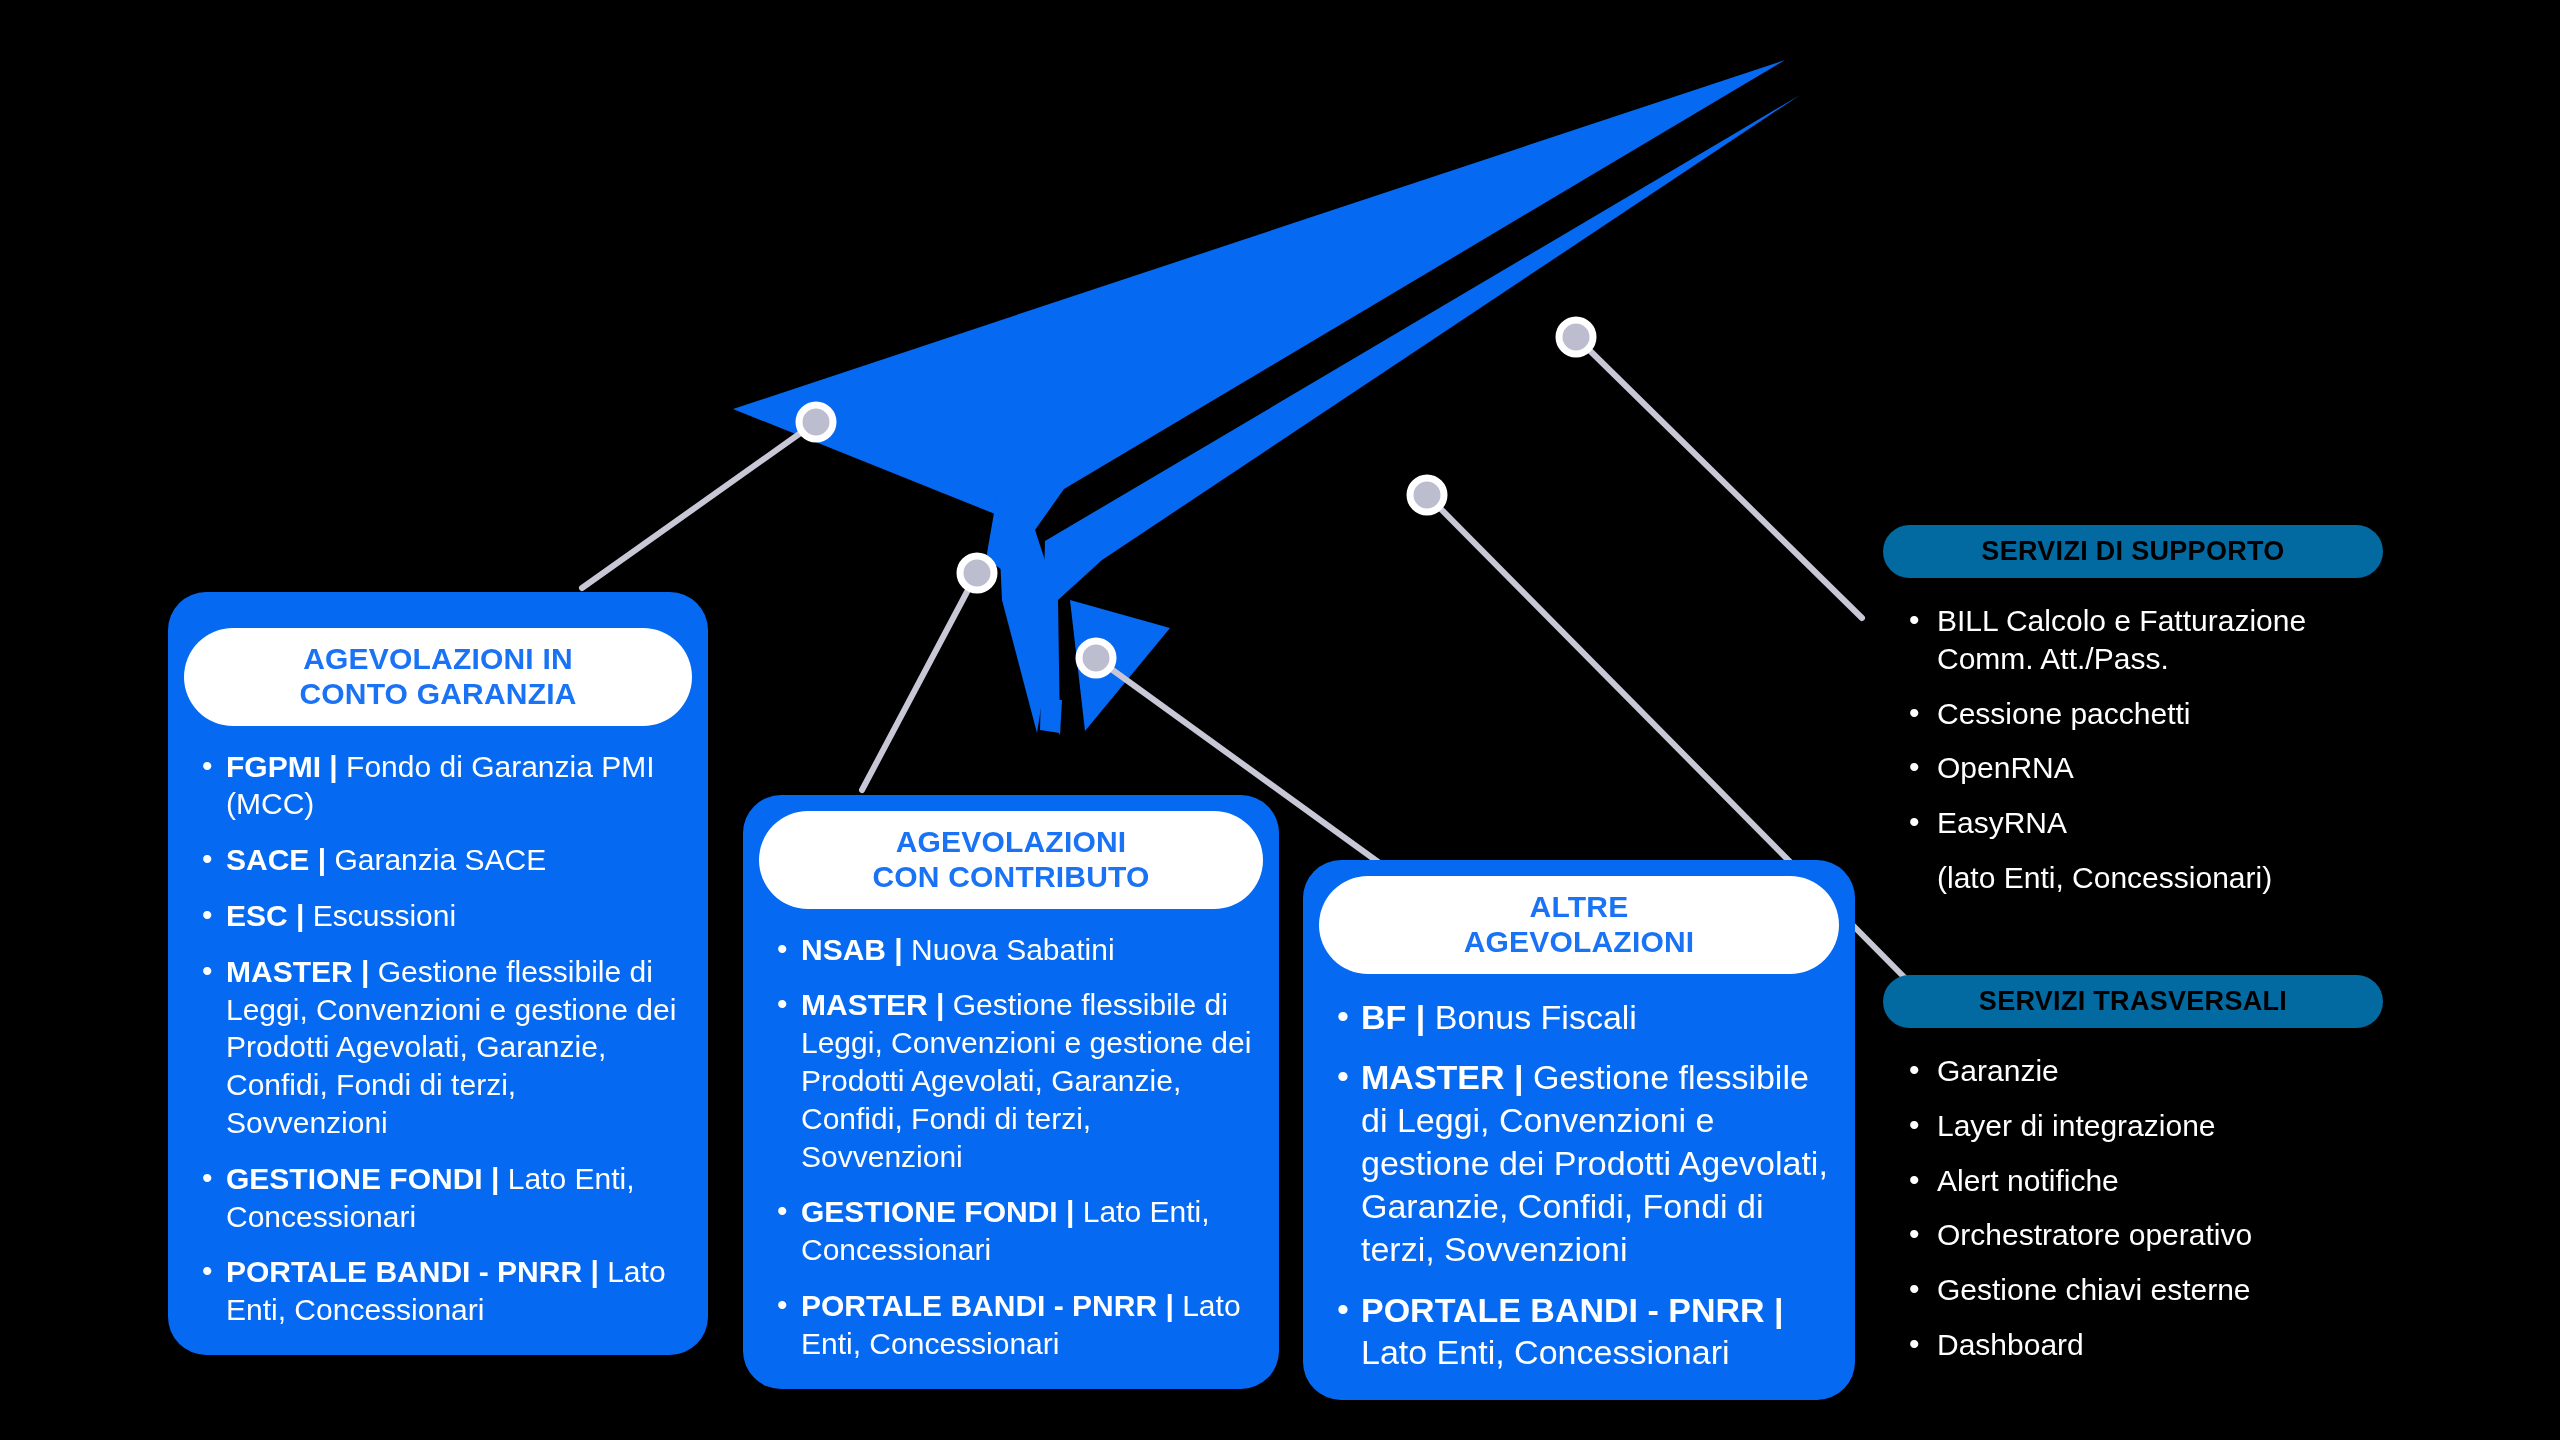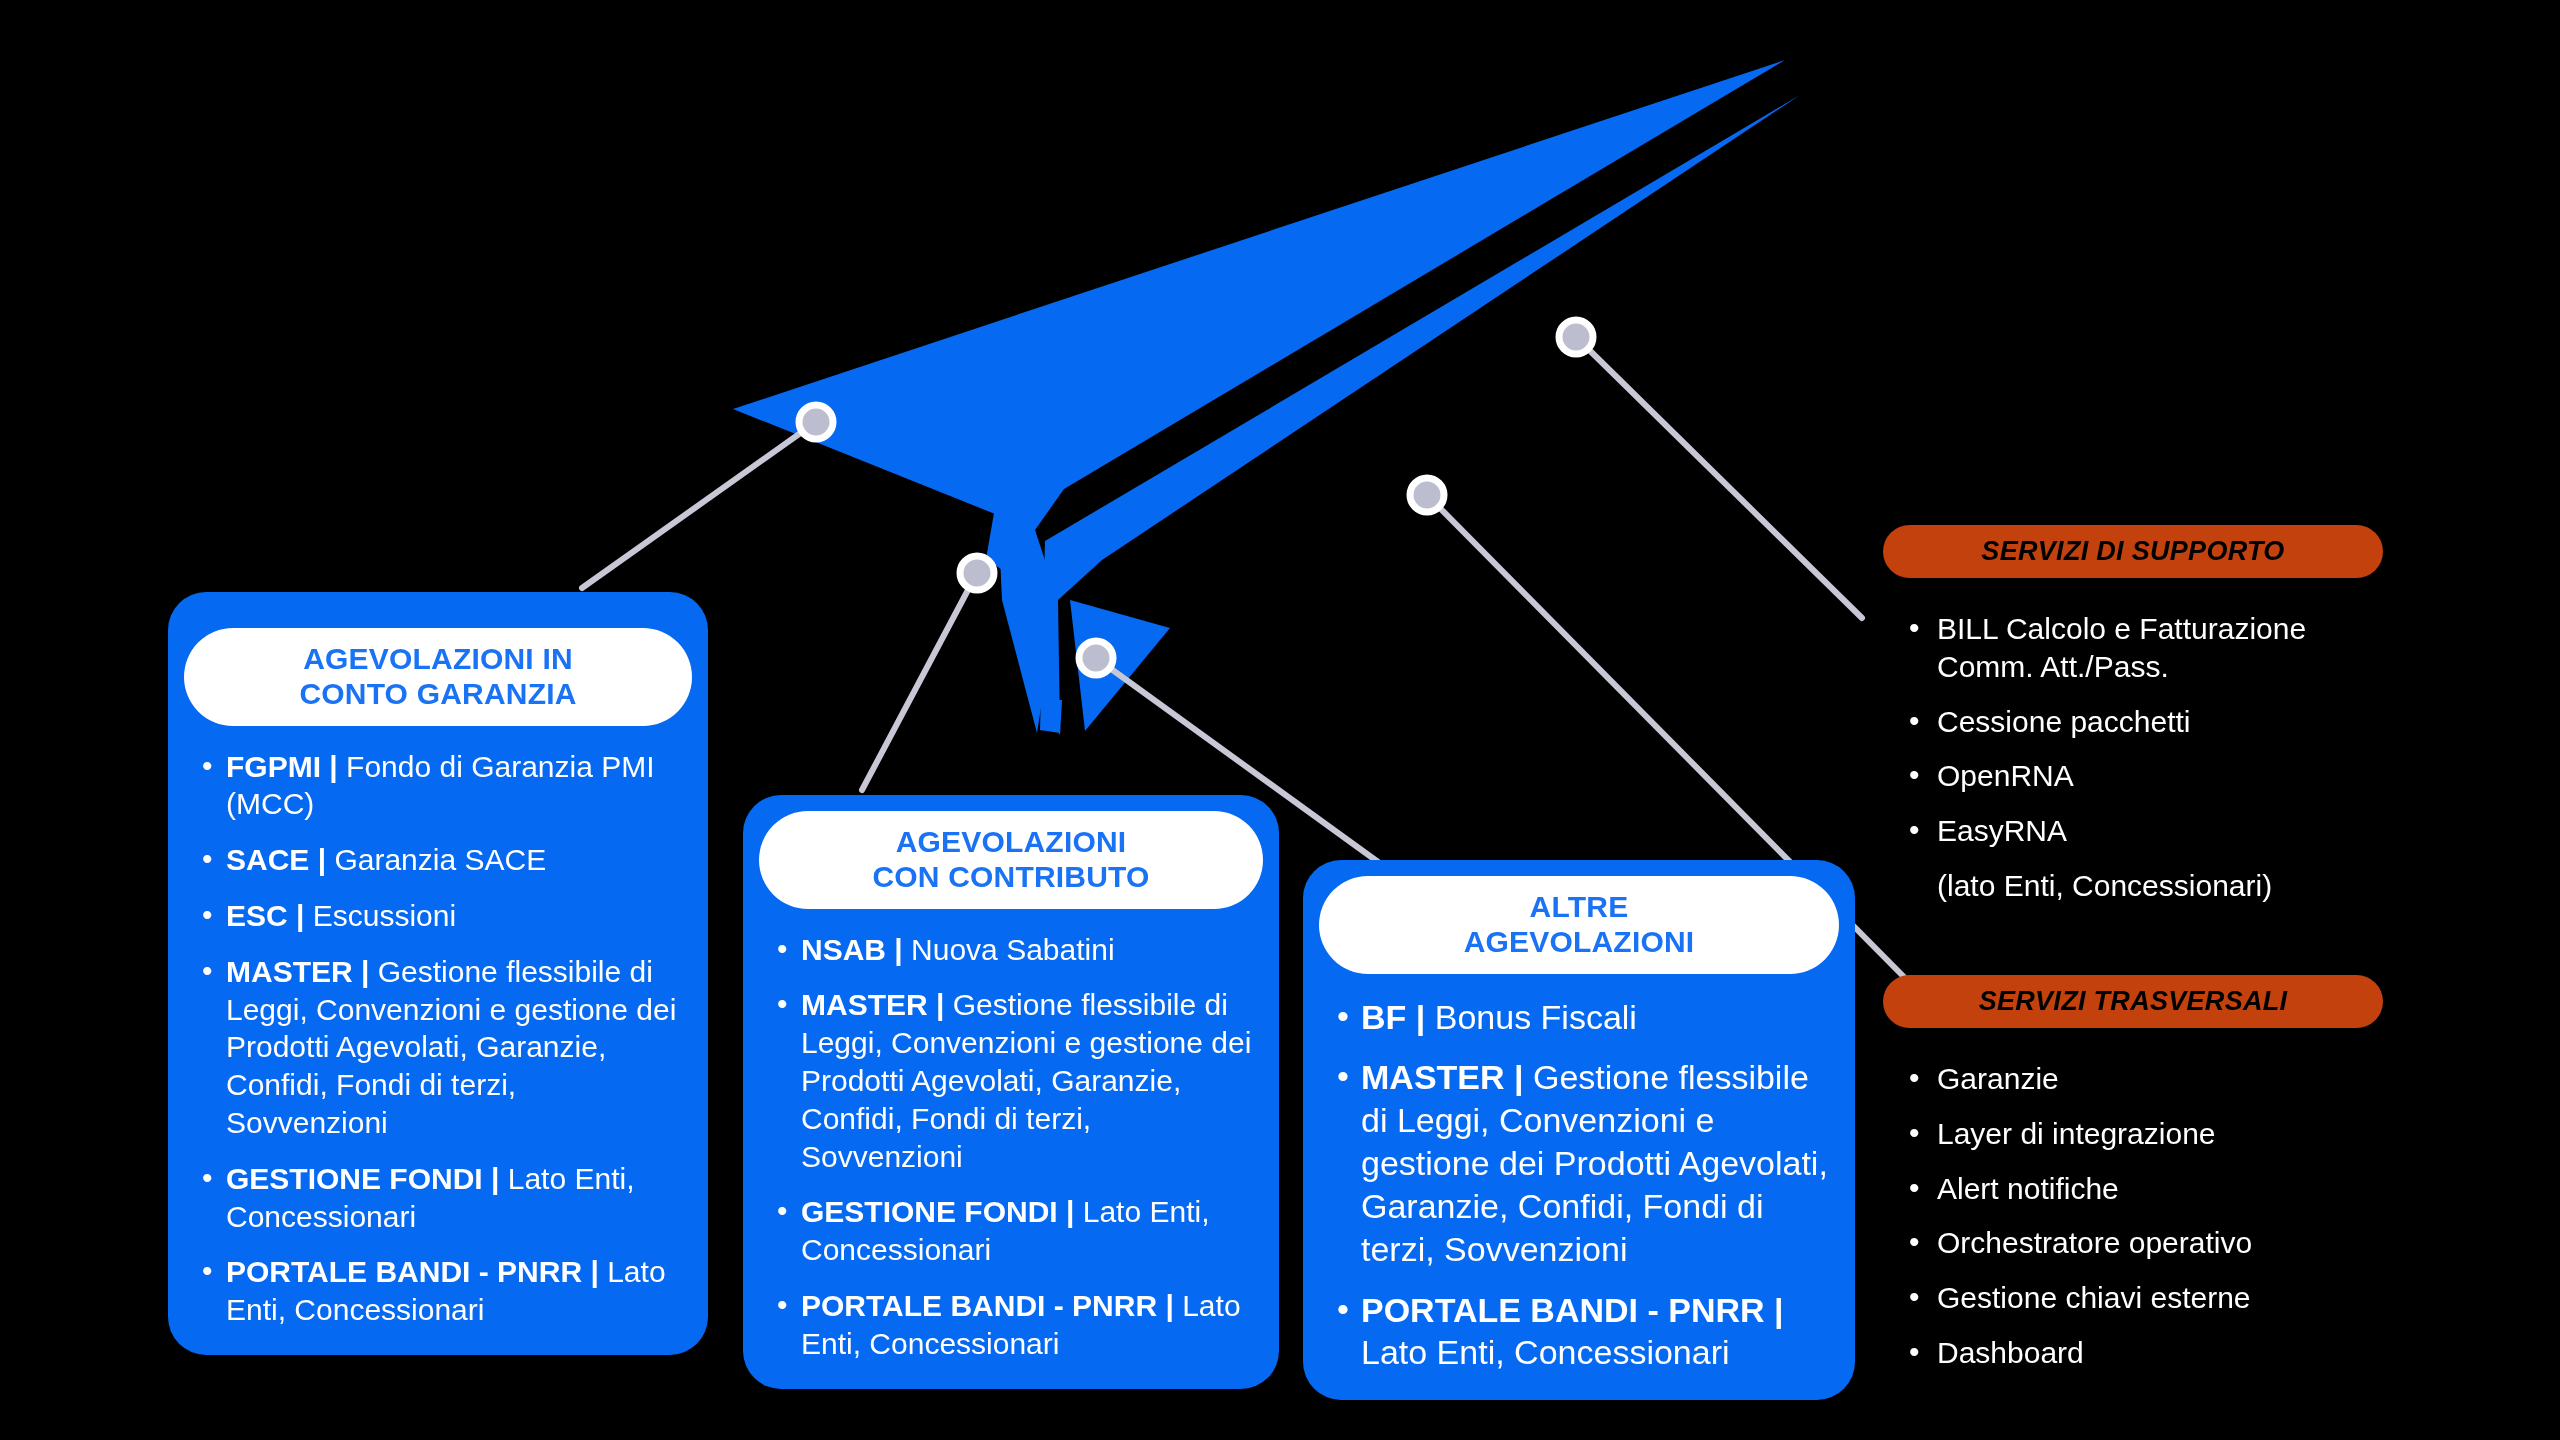--- a/index.html
+++ b/index.html
@@ -35,24 +35,24 @@
   #card-contributo .card-pill{font-size:30px;}
   #card-contributo li{font-size:30px;}
 
   
   #card-altre{left:1303px;top:860px;width:552px;}
   #card-altre .card-pill{font-size:30px;}
   #card-altre li{font-size:34px;}
 
   
   .panel{position:absolute;z-index:3;}
-  .panel-pill{background:#c2410c;color:#000;border-radius:999px;
+  .panel-pill{background:#0369a1;color:#000;border-radius:999px;
         font-weight:bold;text-align:center;padding:11px 18px;
-        font-size:27px;letter-spacing:.3px;font-style:italic;}
-  .panel ul{list-style:none;margin:32px 0 0 0;padding:0 0 0 26px;}
+        font-size:27px;letter-spacing:.3px;}
+  .panel ul{list-style:none;margin:24px 0 0 0;padding:0 0 0 26px;}
   .panel li{color:#fff;position:relative;padding-left:28px;margin-bottom:17px;
         font-size:30px;line-height:1.26;}
   .panel li::before{content:"•";position:absolute;left:0;top:-1px;color:#fff;}
   .panel li.noBullet{padding-left:28px;}
   .panel li.noBullet::before{content:"";}
 
   #panel-supporto{left:1883px;top:525px;width:500px;}
   #panel-trasversali{left:1883px;top:975px;width:500px;}
 </style>
 </head>

